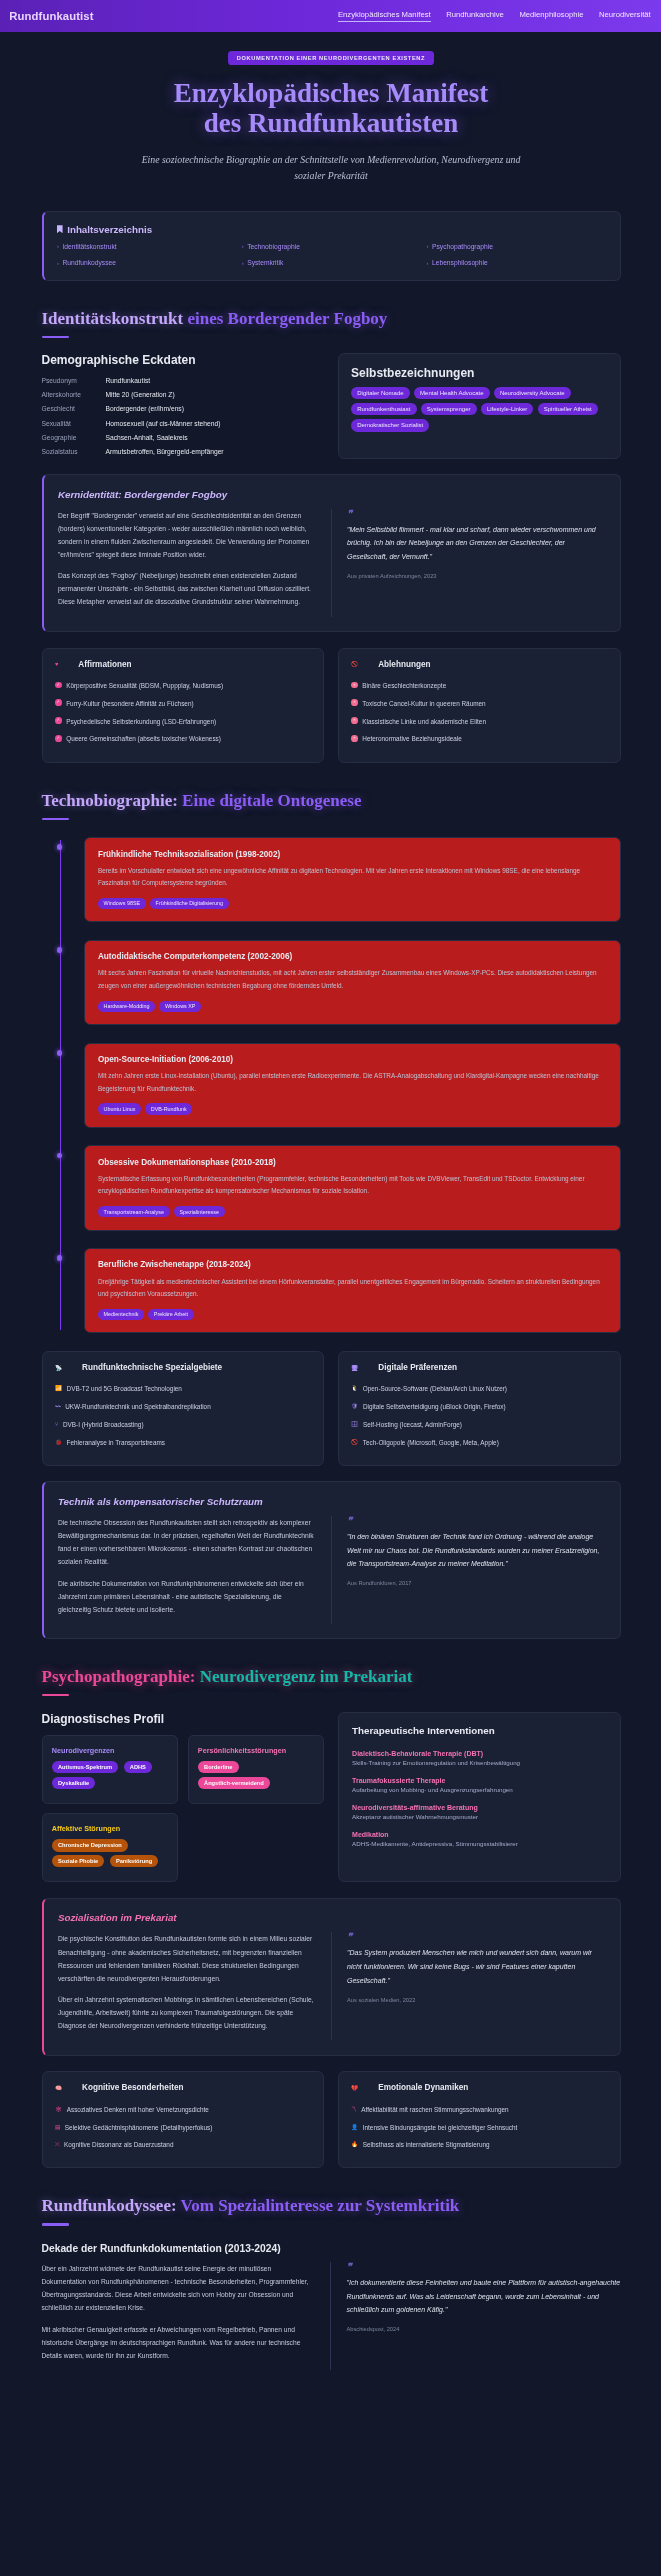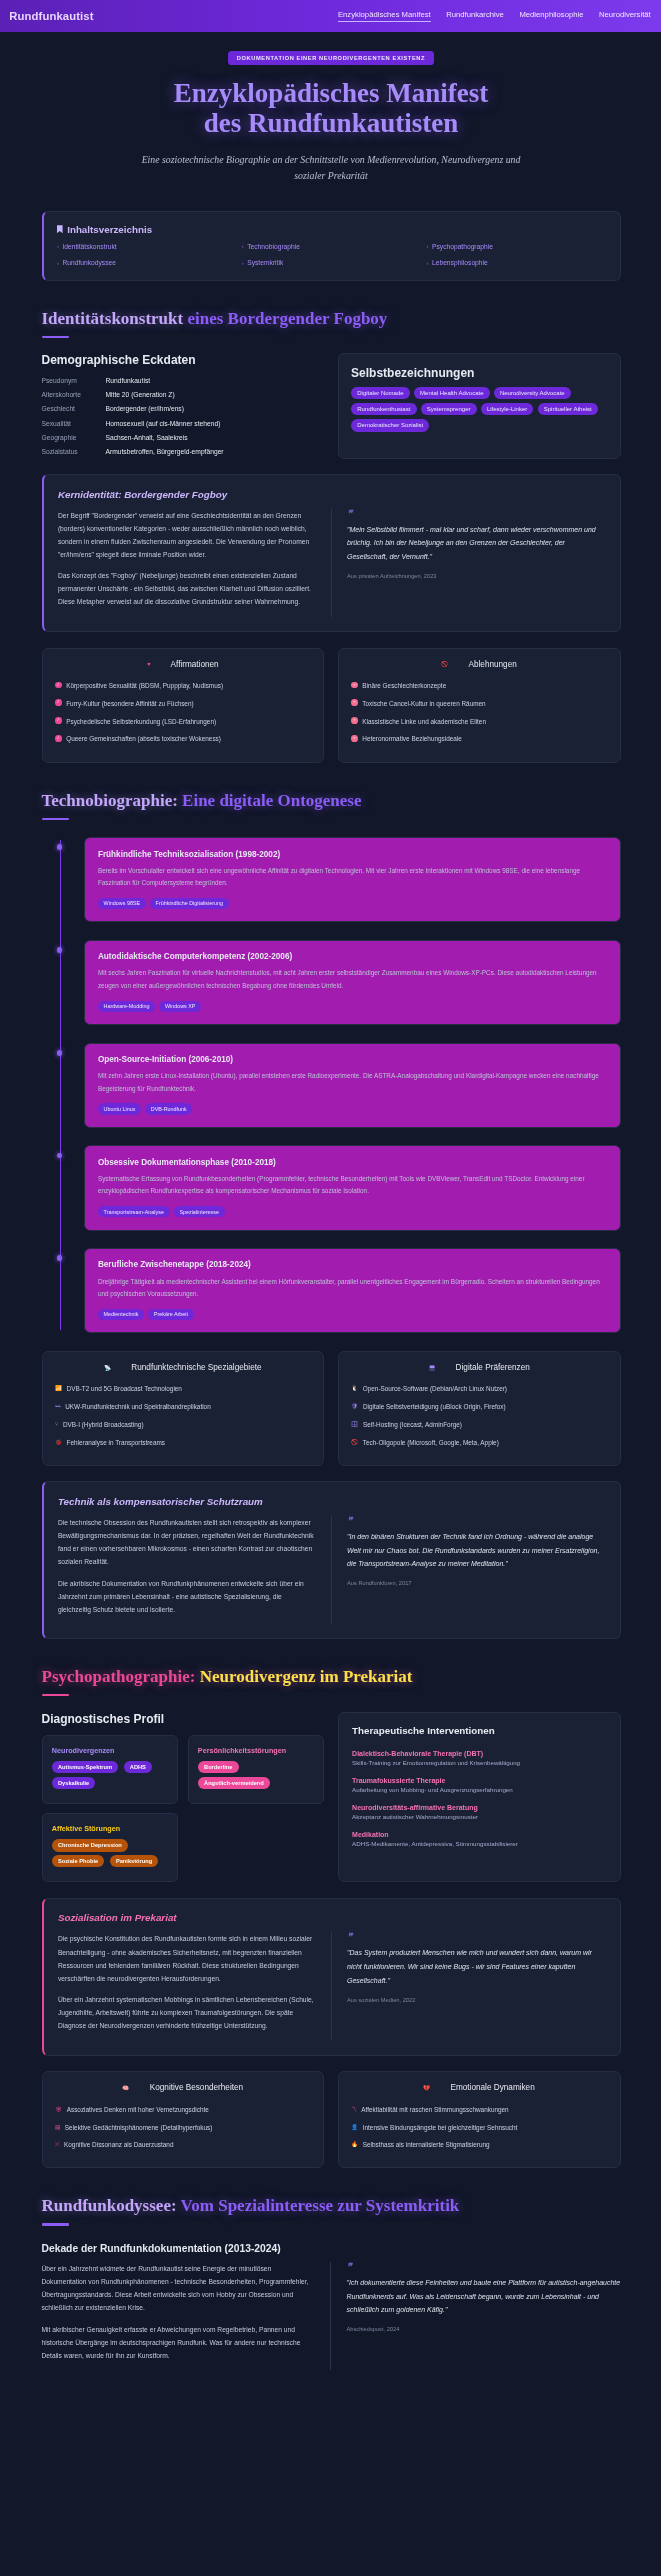--- a/index.html
+++ b/index.html
@@ -82,21 +82,21 @@
 
   
   section { padding-top: 28px; }
   .sec-title {
     font-family: "Liberation Serif", serif;
     font-weight: bold; font-size: 17px; line-height: 1.2;
   }
   .sec-title .t1 { color: #c4a6fb; text-shadow: 0 0 9.3px rgba(167,139,250,.45); }
   .sec-title .t2 { color: #8b5cf6; text-shadow: 0 0 9.3px rgba(139,92,246,.5); }
   .sec-title.pink .t1 { color: #ec4899; text-shadow: 0 0 9.3px rgba(236,72,153,.5); }
-  .sec-title.pink .t2 { color: #fde047; text-shadow: 0 0 9.3px rgba(244,114,182,.5); margin-top: 36px; }
+  .sec-title.pink .t2 { color: #14b8a6; text-shadow: 0 0 9.3px rgba(244,114,182,.5); margin-top: 36px; }
   .rule { width: 27px; height: 2.1px; background: #8b5cf6; border-radius: 1px; margin-top: 6.7px; }
   .rule.pink { background: #ec4899; }
 
   .card {
     background: #1b2135; border: 0.5px solid #262d44; border-radius: 6.2px;
   }
   .two-col { display: grid; grid-template-columns: 1fr 1fr; gap: 13.4px; }
 
   h3.blk { font-size: 12px; font-weight: bold; color: #e8eaf2; margin-bottom: 6.2px; }
 
@@ -128,22 +128,22 @@
   .qmark { color: #6d5bbd; font-size: 9.8px; font-style: italic; font-weight: bold; line-height: 1; }
   .quote {
     font-family: "Liberation Sans", sans-serif;
     font-style: italic; font-size: 7px; line-height: 1.95;
     color: #dfe3ee; margin-top: 4.1px;
   }
   .qsrc { font-size: 5.7px; color: #7c859e; margin-top: 9.3px; }
 
   
   .listcard { padding: 11.3px 12.4px 13.4px; }
-  .listcard h3 { font-size: 8.2px; font-weight: normal; color: #e8eaf2;
-    display: flex; align-items: center; gap: 20px; margin-bottom: 8.2px; justify-content: center; }
+  .listcard h3 { font-size: 8.2px; font-weight: bold; color: #e8eaf2;
+    display: flex; align-items: center; gap: 20px; margin-bottom: 8.2px; }
   .li { display: flex; align-items: flex-start; gap: 4.6px; font-size: 6.4px;
     color: #ccd2e2; padding: 4.1px 0; line-height: 1.5; }
   .ic { flex: 0 0 auto; font-size: 5.7px; line-height: 1.45; }
   .ic.pink { color: #ec4899; }
   .ic.purple { color: #a78bfa; }
   .dot {
     width: 6.7px; height: 6.7px; border-radius: 50%; display: inline-block;
     flex: 0 0 6.7px; margin-top: 0.5px; font-size: 4.1px; color: #fff;
     text-align: center; line-height: 6.7px;
   }
@@ -155,21 +155,21 @@
   .timeline:before {
     content: ""; position: absolute; left: 18.5px; top: 3.1px; bottom: 3.1px;
     width: 1px; background: #7c3aed;
   }
   .tl-item { position: relative; margin-bottom: 17.5px; }
   .tl-dot {
     position: absolute; left: -27px; top: 7.2px;
     width: 5.7px; height: 5.7px; border-radius: 50%;
     background: #8b5cf6; box-shadow: 0 0 5.2px rgba(139,92,246,.9);
   }
-  .tl-card { background: #a21caf; border: 0.5px solid #262d44; border-radius: 6.2px;
+  .tl-card { background: #b91c1c; border: 0.5px solid #262d44; border-radius: 6.2px;
     padding: 11.3px 13.4px 12.4px; }
   .tl-card h4 { font-size: 8.2px; font-weight: bold; color: #e8eaf2; margin-bottom: 6.2px; }
   .tl-card p { font-size: 6.4px; line-height: 1.95; color: #bcc3d6; }
   .tl-tags { display: flex; gap: 4.1px; margin-top: 8.2px; flex-wrap: wrap; }
   .tag { background: #6d28d9; color: #ede9fe; font-size: 5.4px;
     padding: 2.6px 5.7px; border-radius: 515px; }
 
   
   .diag { display: grid; grid-template-columns: 1fr 1fr; gap: 9.3px; margin-top: 9.3px; }
   .diagcard { background: #1b2135; border: 0.5px solid #262d44; border-radius: 5.2px;

